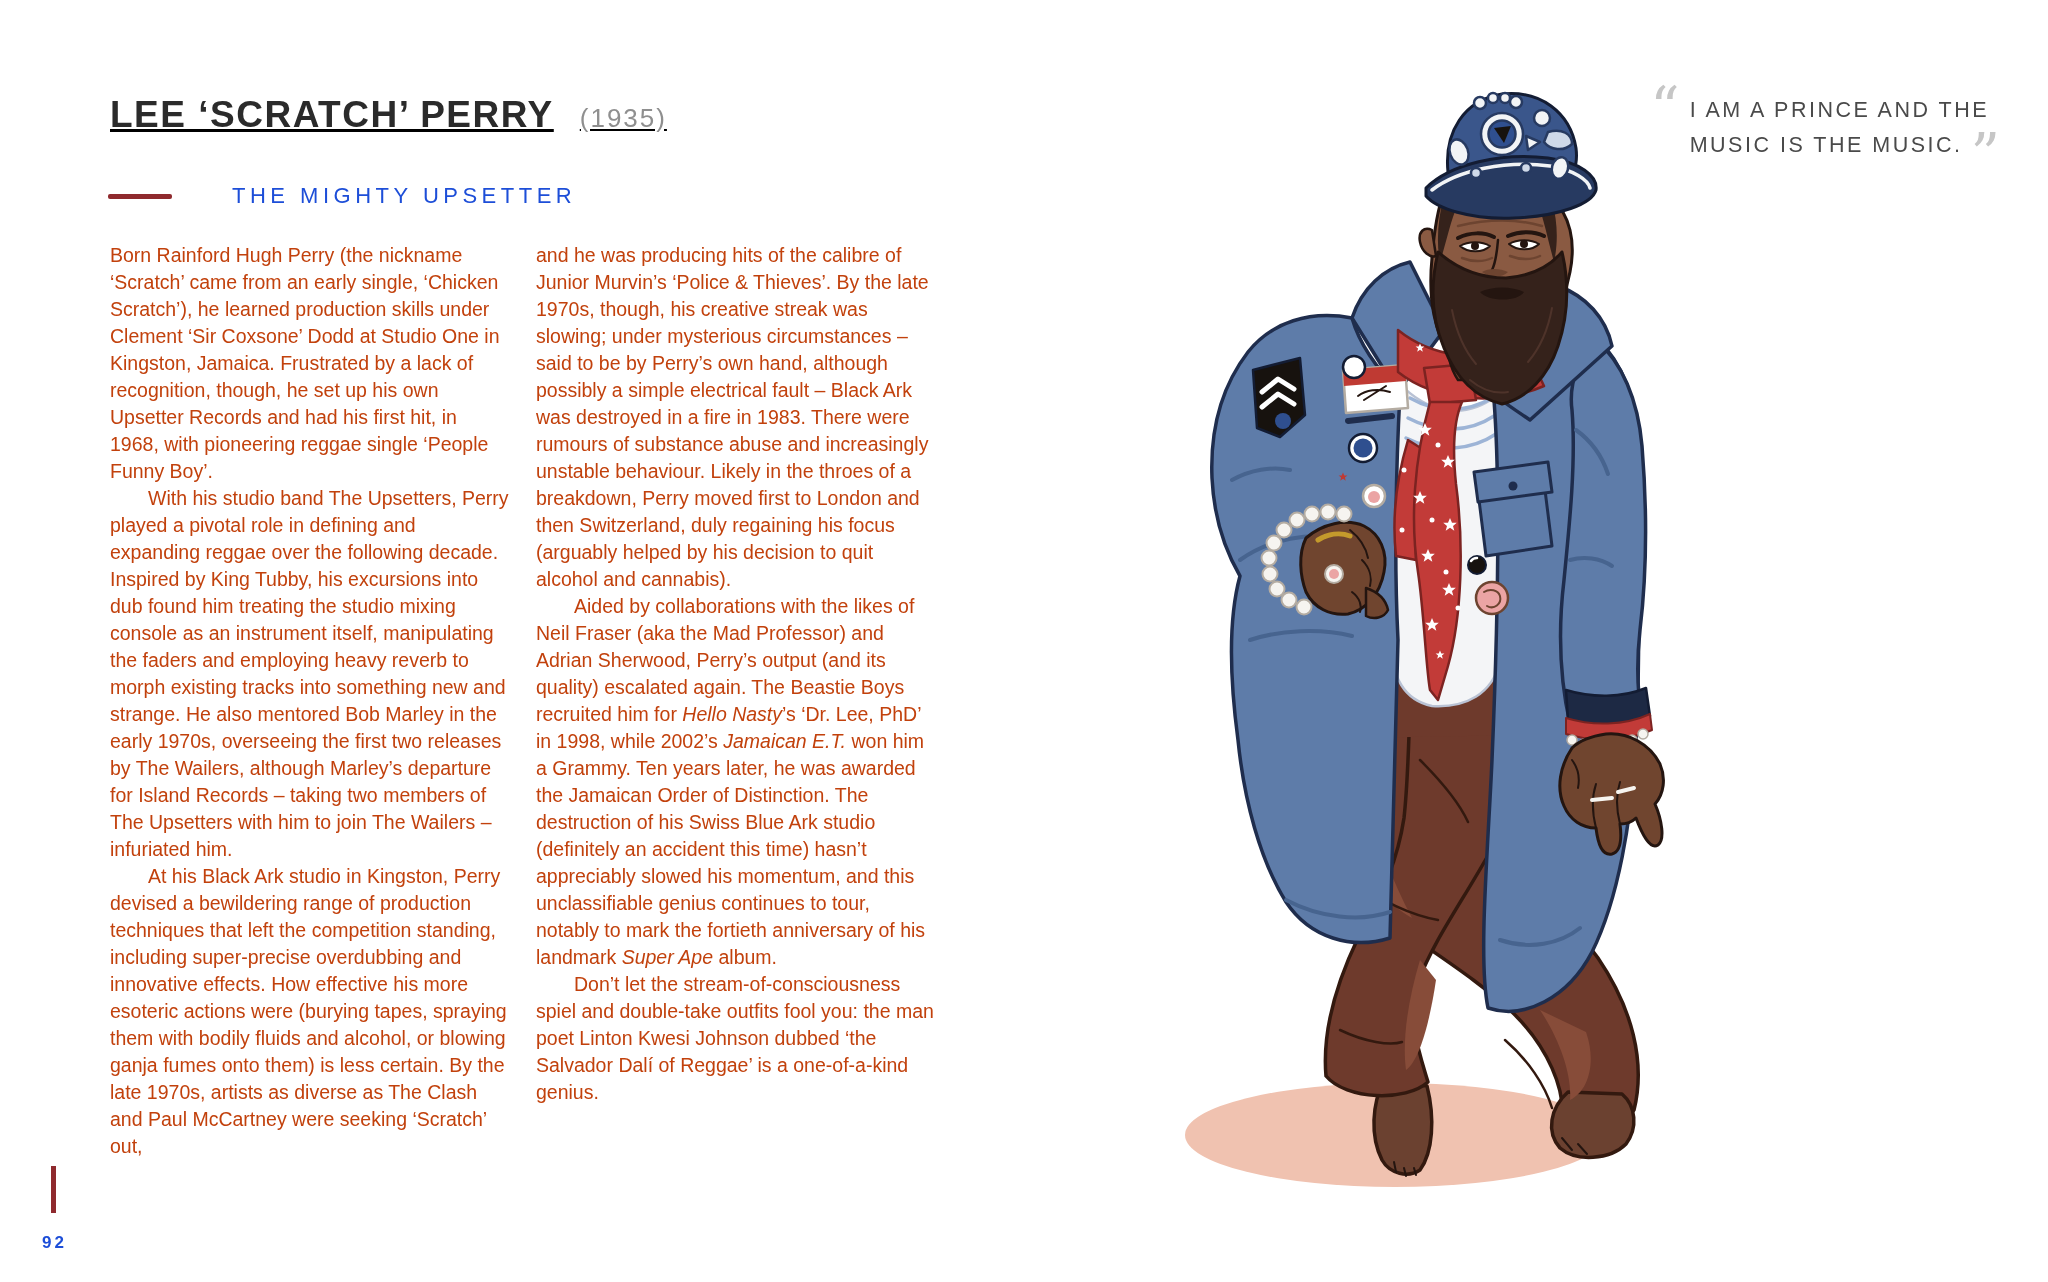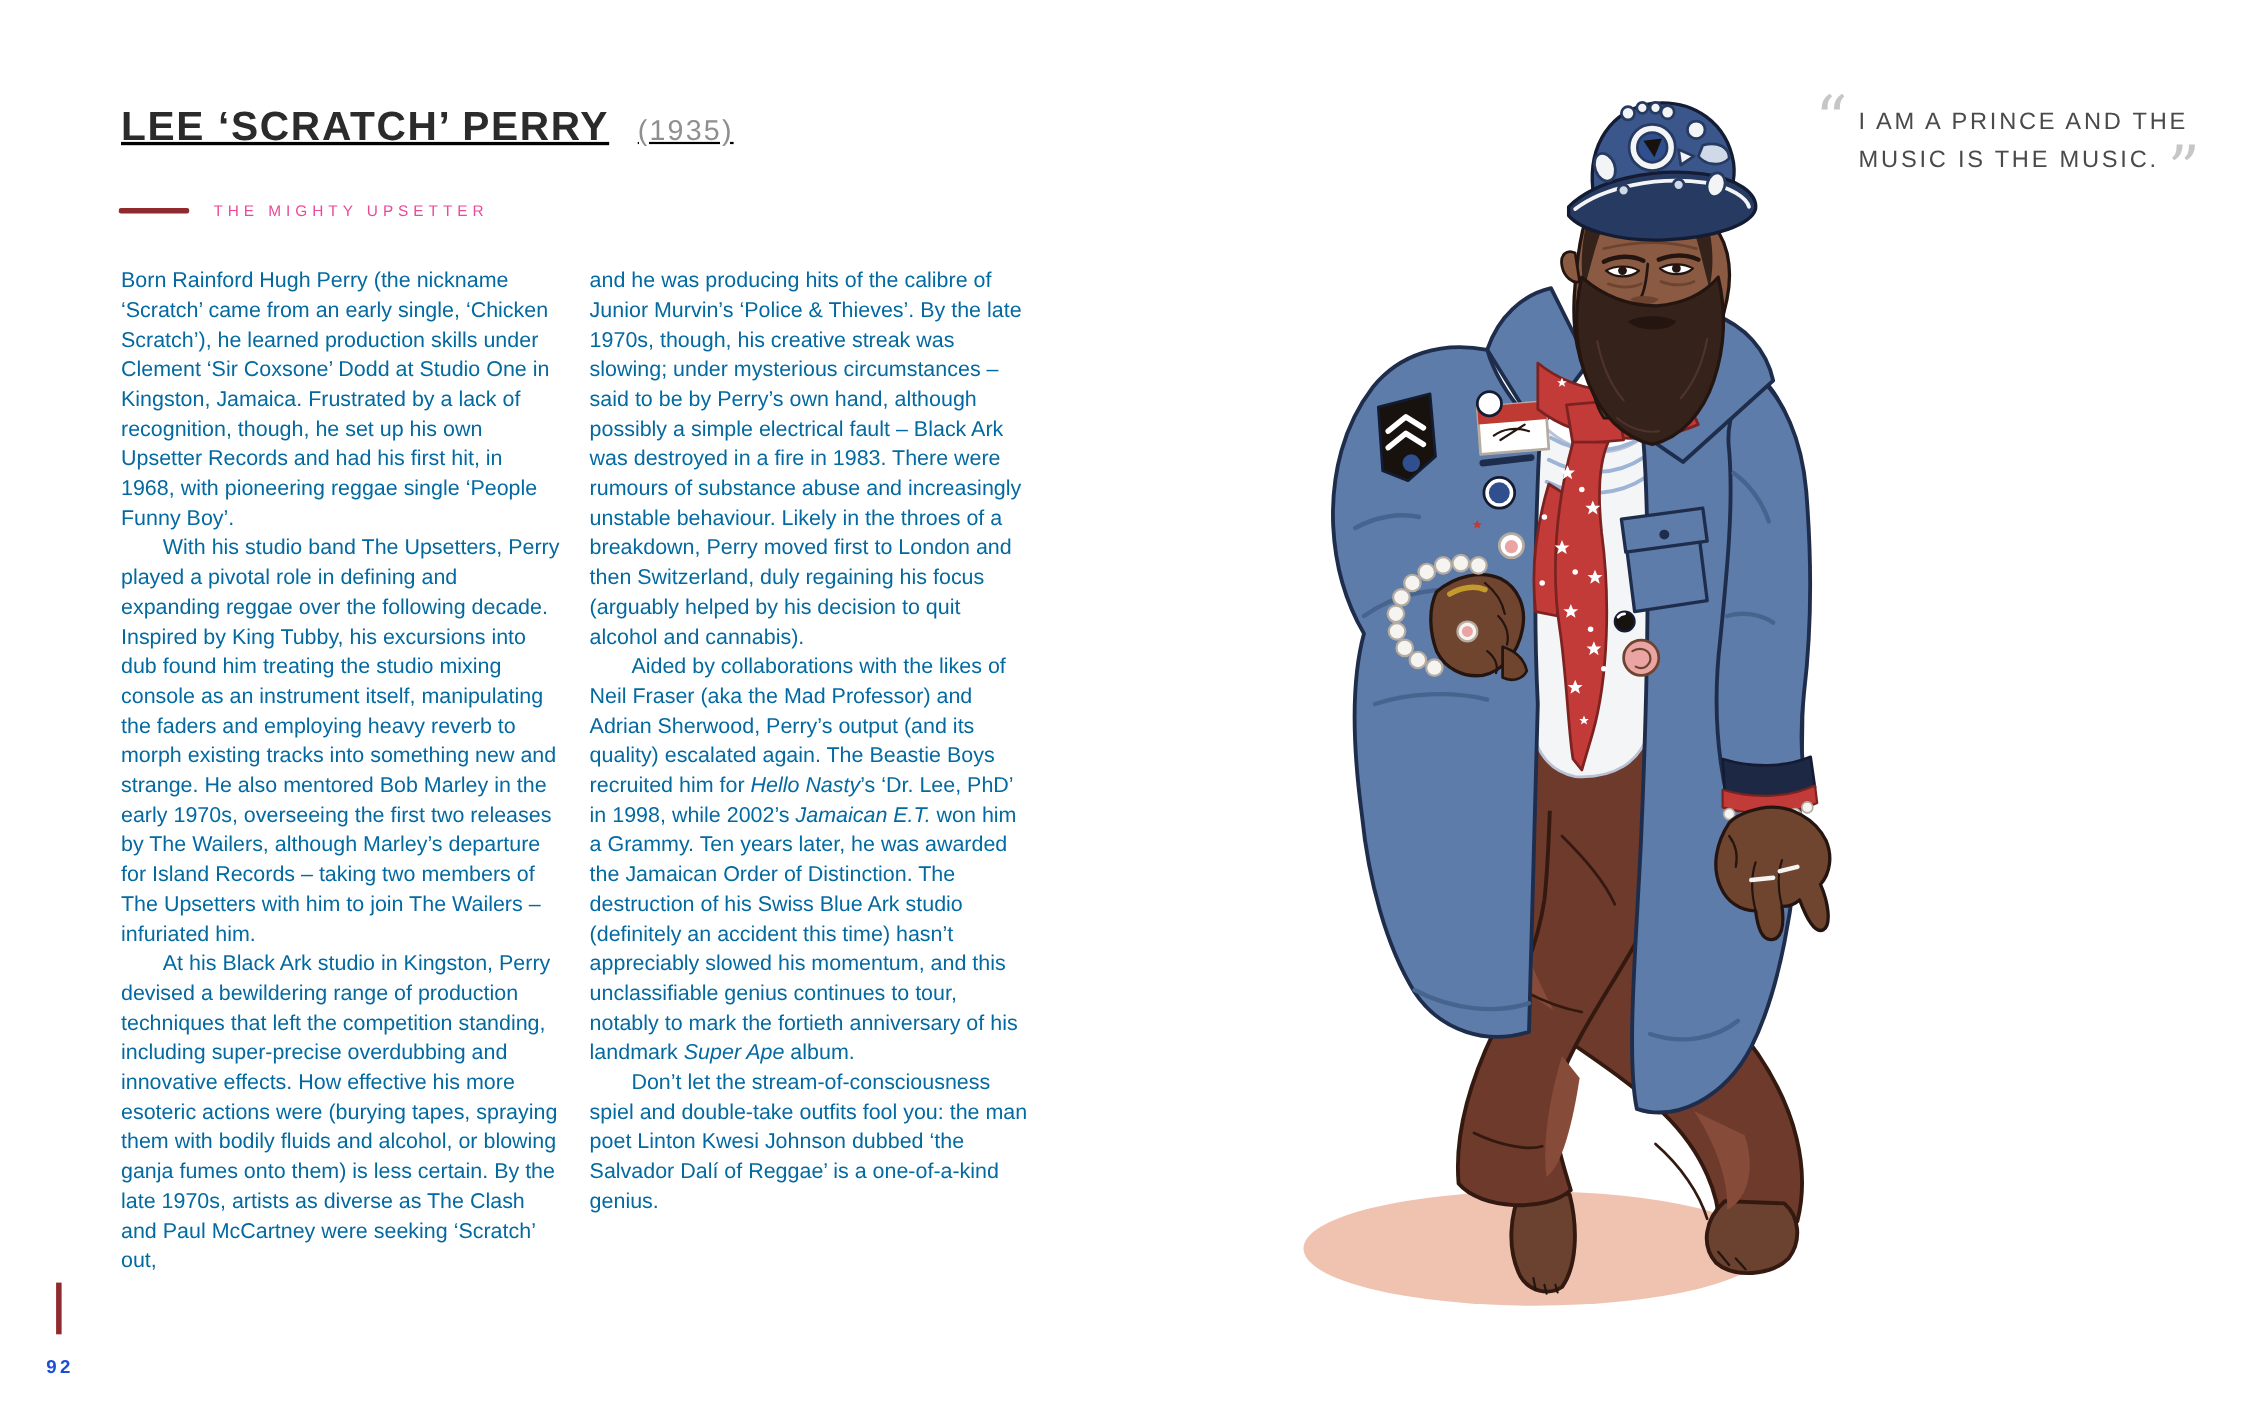--- a/index.html
+++ b/index.html
@@ -7,25 +7,25 @@
     width:2048px;height:1282px;position:relative;background:#ffffff;
     font-family:"Liberation Sans", sans-serif;overflow:hidden;
     -webkit-font-smoothing:antialiased;
   }
   .header{position:absolute;left:110px;top:94px;text-decoration:underline;}
   .title-row{display:flex;align-items:baseline;gap:26px;}
   .title{font-size:37px;font-weight:bold;letter-spacing:1.5px;color:#2b2b2b;margin:0;}
   .year{font-size:26px;color:#8f8f8f;letter-spacing:2px;}
   .subtitle-row{position:absolute;left:108px;top:183px;display:flex;align-items:center;gap:22px;}
   .dash{width:64px;height:5px;background:var(--accent,#8f2a2e);border-radius:2px;}
-  .subtitle{font-size:14px;letter-spacing:4.5px;color:#ec4899;}
+  .subtitle{font-size:22px;letter-spacing:4.5px;color:#1d4ed8;margin-left:38px;}
 
   .columns{position:absolute;left:110px;top:242px;display:flex;gap:25px;}
   .col{width:401px;}
-  .para{margin:0;font-size:19.5px;line-height:27px;color:#0369a1;text-align:left;}
+  .para{margin:0;font-size:19.5px;line-height:27px;color:#c2410c;text-align:left;}
   .para + .para{text-indent:38px;}
   .it{font-style:italic;}
 
   .quote{position:absolute;left:1650px;top:88px;width:386px;}
   .quote-inner{display:flex;align-items:flex-start;gap:10px;}
   .qmark{font-family:"DejaVu Serif", serif;color:#c6c6c6;}
   .qmark.open{font-size:58px;line-height:40px;}
   .qmark.close{font-size:58px;line-height:10px;vertical-align:-22px;margin-left:8px;}
   .quote-text{font-size:21.5px;letter-spacing:2.5px;color:#4a4a4a;line-height:35px;padding-top:5px;}
 

